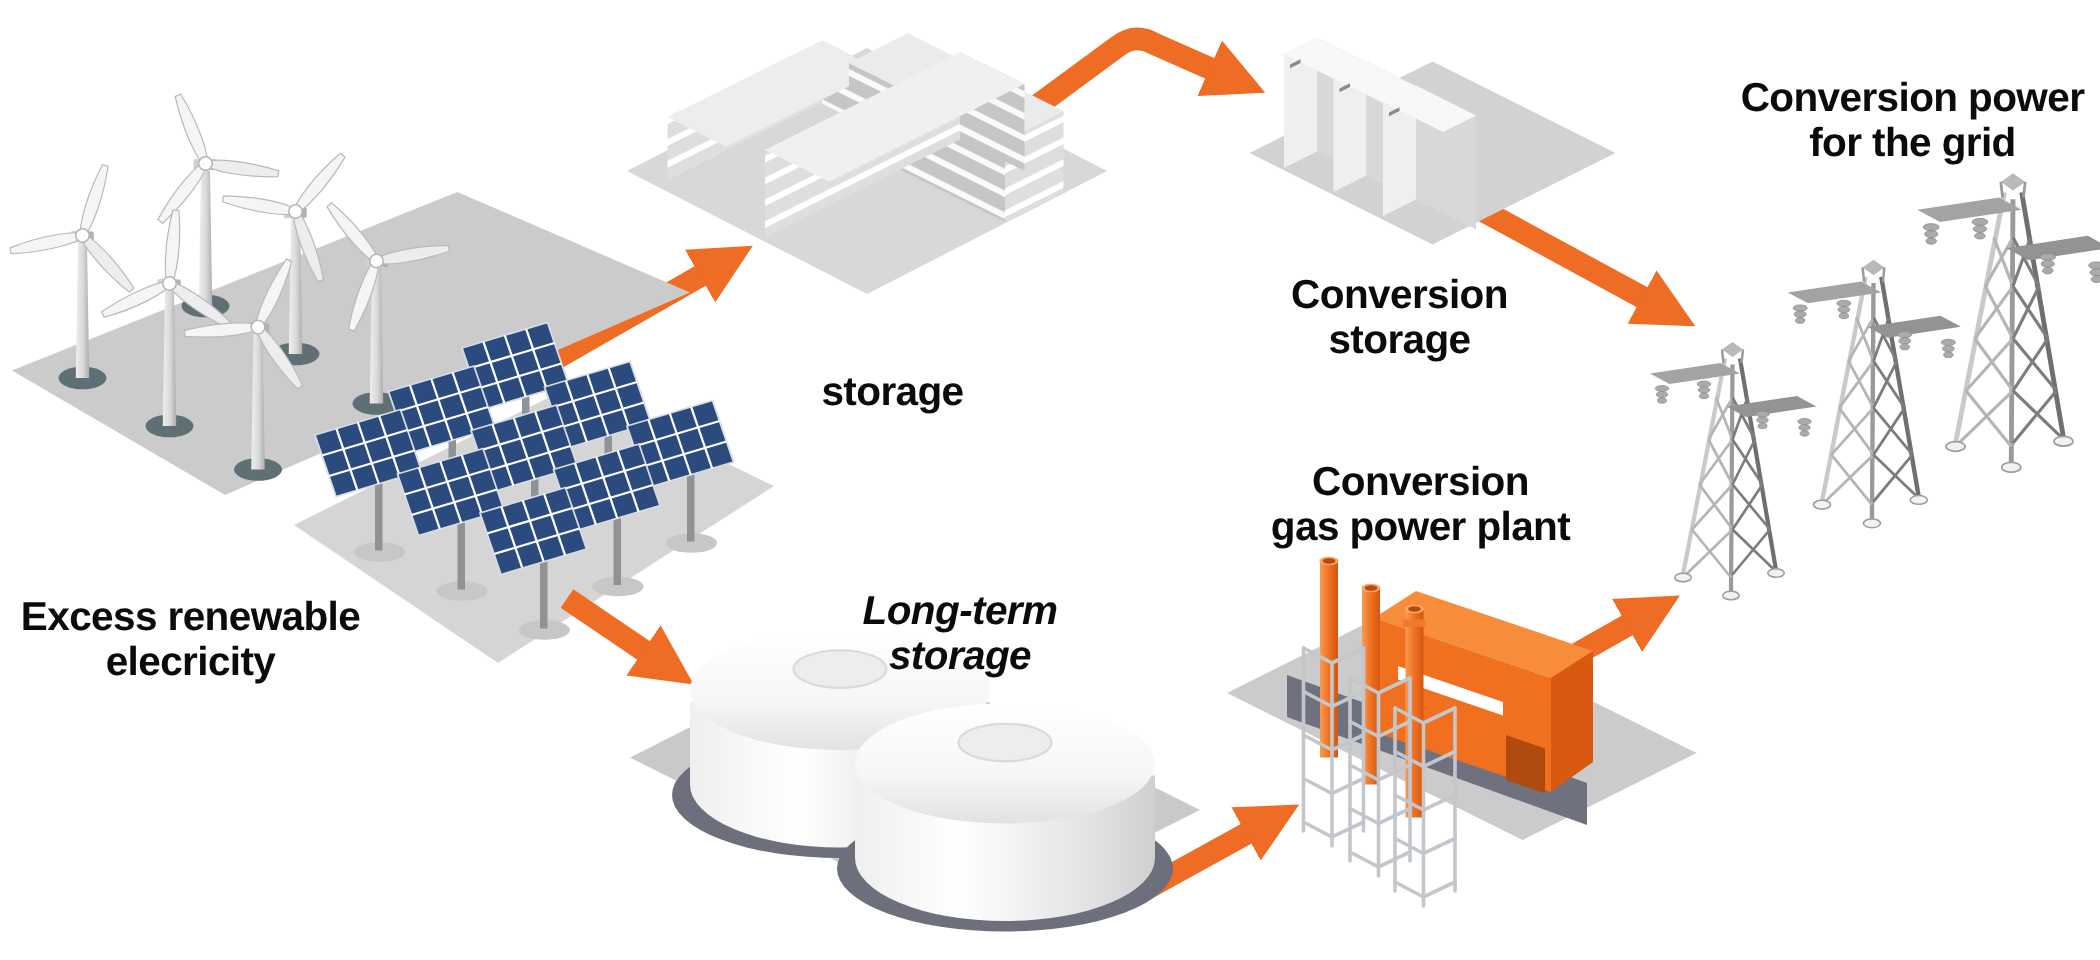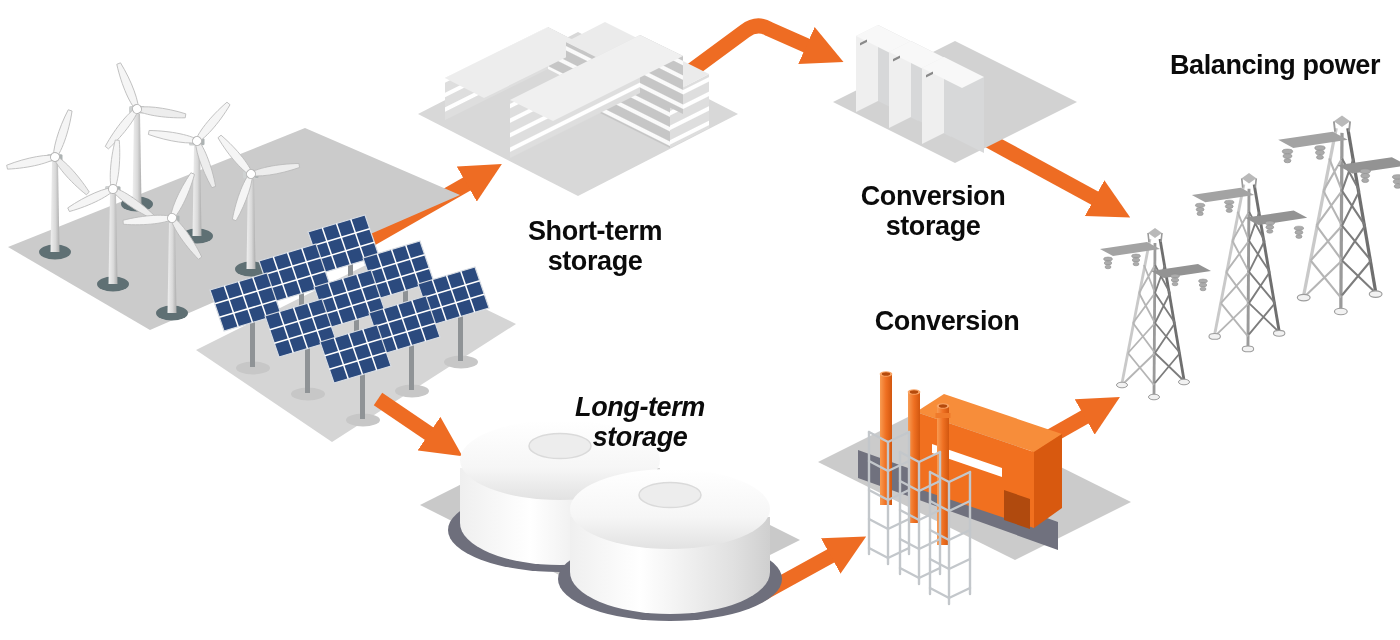--- a/index.html
+++ b/index.html
@@ -227,28 +227,31 @@
     </g>
   </g>
 
   <g>
     <use href="#pylon" transform="translate(1155,225)"></use>
     <use href="#pylon" transform="translate(1249,170) scale(1.04)"></use>
     <use href="#pylon" transform="translate(1342,112) scale(1.16)"></use>
   </g>
 </svg>
 
+<div class="lbl" style="left:127px;top:396px;">
+  <span>Excess renewable</span><br><span>elecricity</span>
+</div>
 <div class="lbl" style="left:595px;top:216px;">
-  <span>Short-term</span><br><span>storage</span>
+  <br><span>storage</span>
 </div>
 <div class="lbl" style="left:640px;top:392px;font-style:italic;">
   <span>Long-term</span><br><span>storage</span>
 </div>
 <div class="lbl" style="left:933px;top:181px;">
   <span>Conversion</span><br><span>storage</span>
 </div>
 <div class="lbl" style="left:947px;top:306px;">
-  <span>Conversion</span><br>
+  <span>Conversion</span><br><span>gas power plant</span>
 </div>
 <div class="lbl" style="left:1275px;top:50px;">
-  <span>Balancing power</span><br>
+  <span>Conversion power</span><br><span>for the grid</span>
 </div>
 </div>
 
 </body></html>

